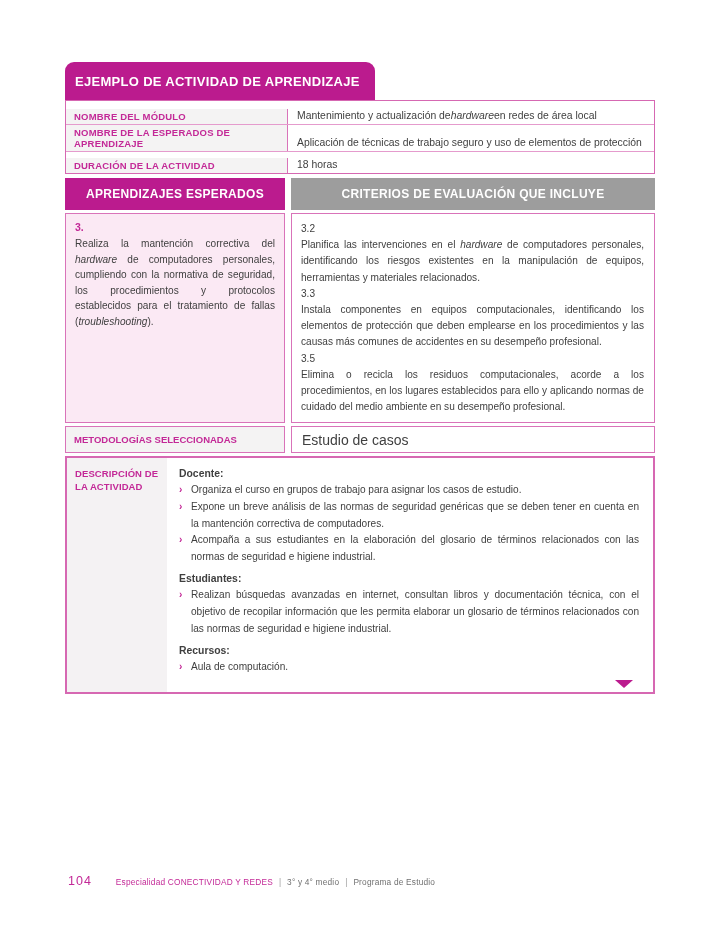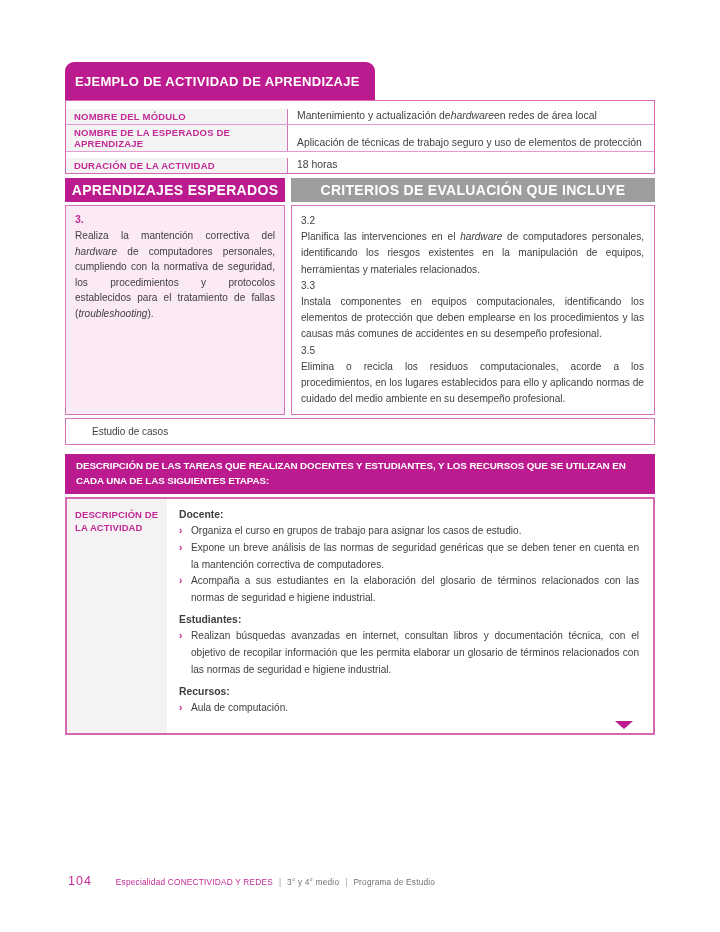--- a/index.html
+++ b/index.html
@@ -18,41 +18,41 @@
   .info-row:first-child { border-top:none; }
   .info-label { width:222px; flex:none; background:#f4f3f3; color:#c32997; font-size:9.5px;
                 font-weight:bold; letter-spacing:.2px; display:flex; align-items:center;
                 padding:2px 6px 2px 8px; border-right:1.5px solid #d973b9; }
   .info-value { flex:1; display:flex; align-items:center; padding:3px 8px 3px 9px;
                 font-size:10.4px; color:#3f3f3f; }
   .info-value i, .rich i { font-style:italic; }
 
   
   .split { display:flex; gap:6px; margin-top:4px; }
-  .hdr-cell { height:24px; display:flex; align-items:center; justify-content:center;
-              color:#ffffff; font-size:14px; font-weight:bold; letter-spacing:.3px; }
+  .hdr-cell { height:32px; display:flex; align-items:center; justify-content:center;
+              color:#ffffff; font-size:12px; font-weight:bold; letter-spacing:.3px; }
   .hdr-left { width:220px; flex:none; background:#bb1b8e; }
   .hdr-right { flex:1; background:#9d9d9d; }
 
   .body-split { margin-top:3px; align-items:stretch; }
   .obj-cell { width:220px; flex:none; background:#fbe9f4; border:1.5px solid #d973b9;
               padding:7px 9px; font-size:10.1px; color:#3f3f3f; }
   .obj-num { color:#c32997; font-weight:bold; font-size:10.5px; margin-bottom:3px; }
   .obj-text { line-height:15.6px; text-align:justify; }
   .crit-cell { flex:1; background:#ffffff; border:1.5px solid #d973b9; padding:7px 10px 7px 9px; }
   .crit-item { display:flex; font-size:10.1px; color:#3f3f3f;flex-direction:column; }
   .crit-num { width:25px; flex:none; line-height:16.2px; }
   .crit-text { flex:1; line-height:16.2px; text-align:justify; }
 
   .meth-split { margin-top:3px; }
   .meth-label { width:220px; flex:none; background:#f4f3f3; border:1.5px solid #d973b9;
                 color:#c32997; font-size:9.5px; font-weight:bold; display:flex; align-items:center;
                 padding:2px 8px; height:27px; }
   .meth-value { flex:1; border:1.5px solid #d973b9; display:flex; align-items:center;
-                padding:2px 26px; font-size:10px; color:#3f3f3f; height:27px; }
+                padding:2px 10px; font-size:14px; color:#3f3f3f; height:27px; }
 
   
   .banner { margin-top:9px; background:#bb1b8e; color:#ffffff; font-size:9.8px; font-weight:bold;
             line-height:14.5px; padding:5px 10px 6px 11px; letter-spacing:-.1px; }
 
   
   .stage { margin-top:3px; border:2px solid #d668b2; position:relative; min-height:222px;
            padding:8px 14px 16px 112px; }
   .stage-col { position:absolute; left:0; top:0; bottom:0; width:100px; background:#f4f2f3;
                color:#c32997; font-size:9.5px; font-weight:bold; line-height:13px;
@@ -125,24 +125,24 @@
           <div class="crit-text rich"><span>Instala componentes en equipos computacionales, identificando los elementos de protección que deben emplearse en los procedimientos y las causas más comunes de accidentes en su desempeño profesional.</span></div>
         </div>
         <div class="crit-item">
           <div class="crit-num">3.5</div>
           <div class="crit-text rich"><span>Elimina o recicla los residuos computacionales, acorde a los procedimientos, en los lugares establecidos para ello y aplicando normas de cuidado del medio ambiente en su desempeño profesional.</span></div>
         </div>
       </div>
     </div>
 
     <div class="split meth-split">
+      <div class="meth-label">METODOLOGÍAS SELECCIONADAS</div>
       <div class="meth-value">Estudio de casos</div>
     </div>
 
-    <div class="banner">DESCRIPCIÓN DE LAS TAREAS QUE REALIZAN DOCENTES Y ESTUDIANTES, Y LOS RECURSOS QUE SE UTILIZAN EN CADA UNA DE LAS SIGUIENTES ETAPAS:</div>
 
     <div class="stage">
       <div class="stage-col">DESCRIPCIÓN DE LA ACTIVIDAD</div>
 
       <div class="group-h first">Docente:</div>
       <div class="bullet">
         <div class="bullet-glyph">›</div>
         <div class="bullet-text">Organiza el curso en grupos de trabajo para asignar los casos de estudio.</div>
       </div>
       <div class="bullet">

